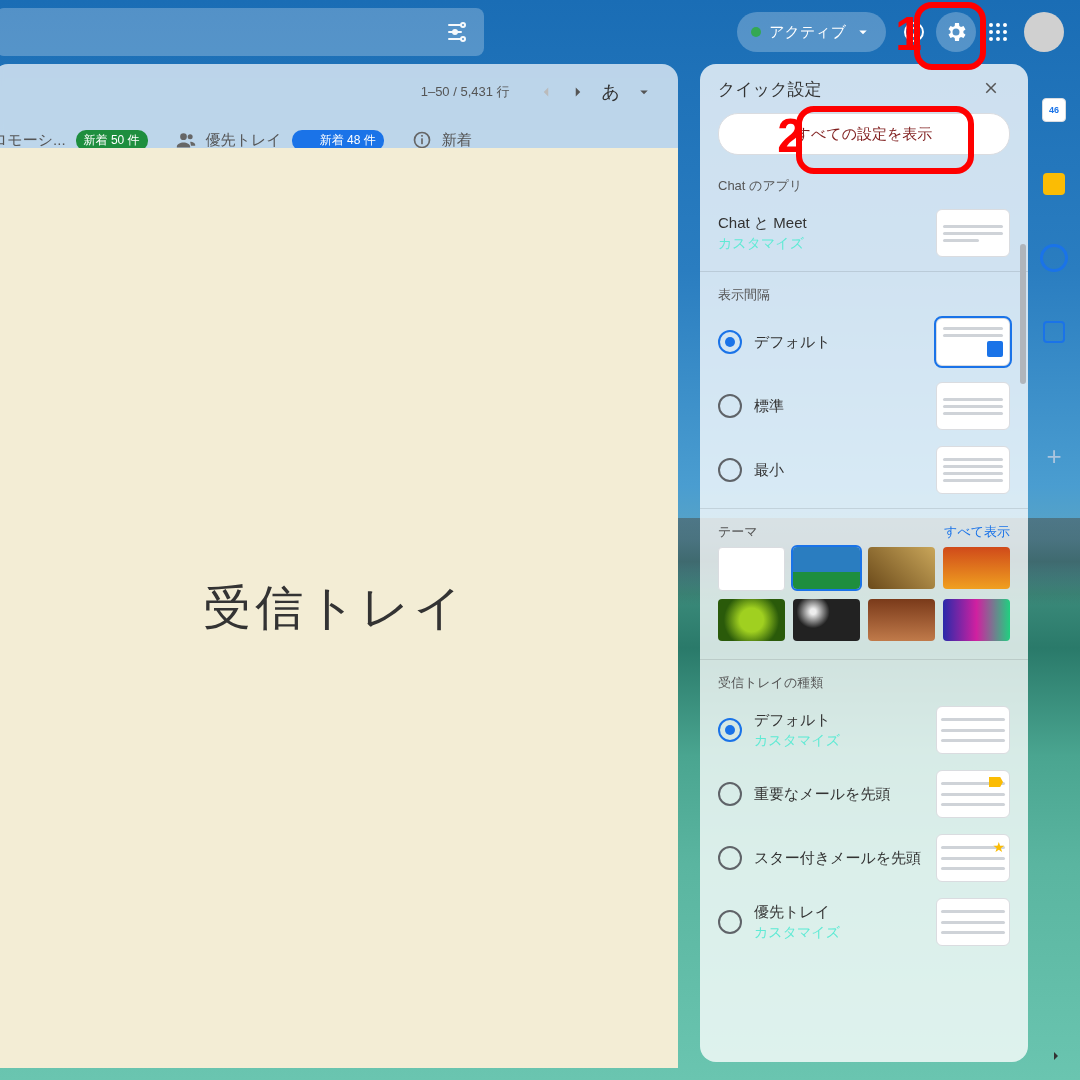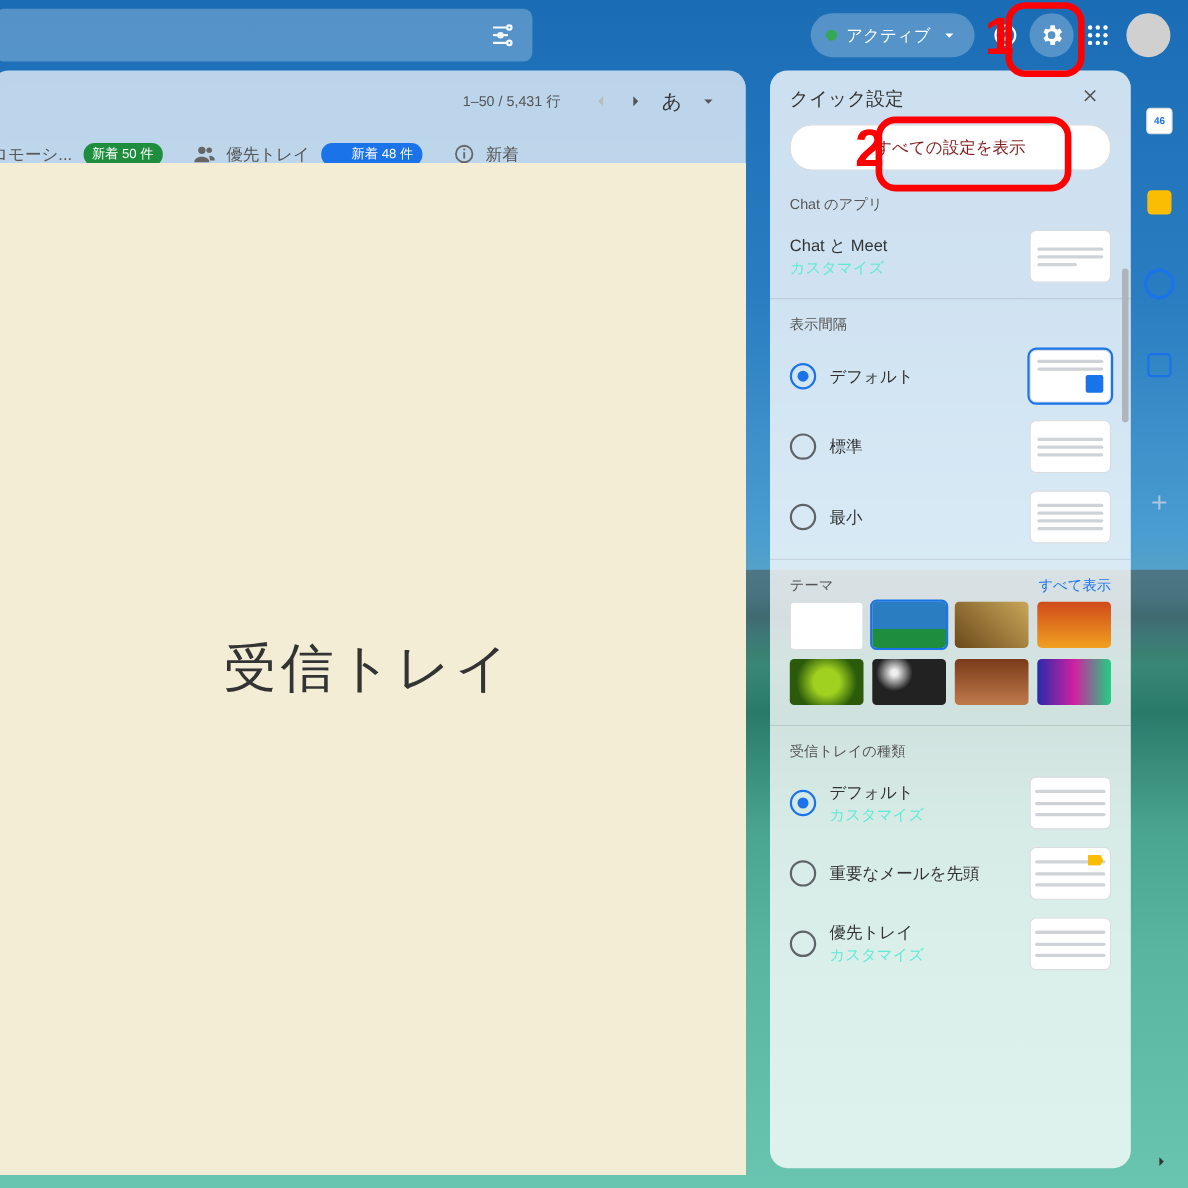--- a/index.html
+++ b/index.html
@@ -307,20 +307,30 @@
     <div class="text">重要なメールを先頭</div>
     <div class="inbox-thumb">
         <div class="l"></div>
         <div class="l"></div>
         <div class="l"></div>
         <span class="ic-tag"></span>
       </div>
   </div>
   <div class="row">
     <div class="radio"></div>
+    <div class="text">スター付きメールを先頭</div>
+    <div class="inbox-thumb">
+        <div class="l"></div>
+        <div class="l"></div>
+        <div class="l"></div>
+        <span class="ic-star">★</span>
+      </div>
+  </div>
+  <div class="row">
+    <div class="radio"></div>
     <div class="text">
       <div>優先トレイ</div>
       <div class="sub">カスタマイズ</div>
     </div>
     <div class="inbox-thumb">
         <div class="l"></div>
         <div class="l"></div>
         <div class="l"></div>
       </div>
   </div>

